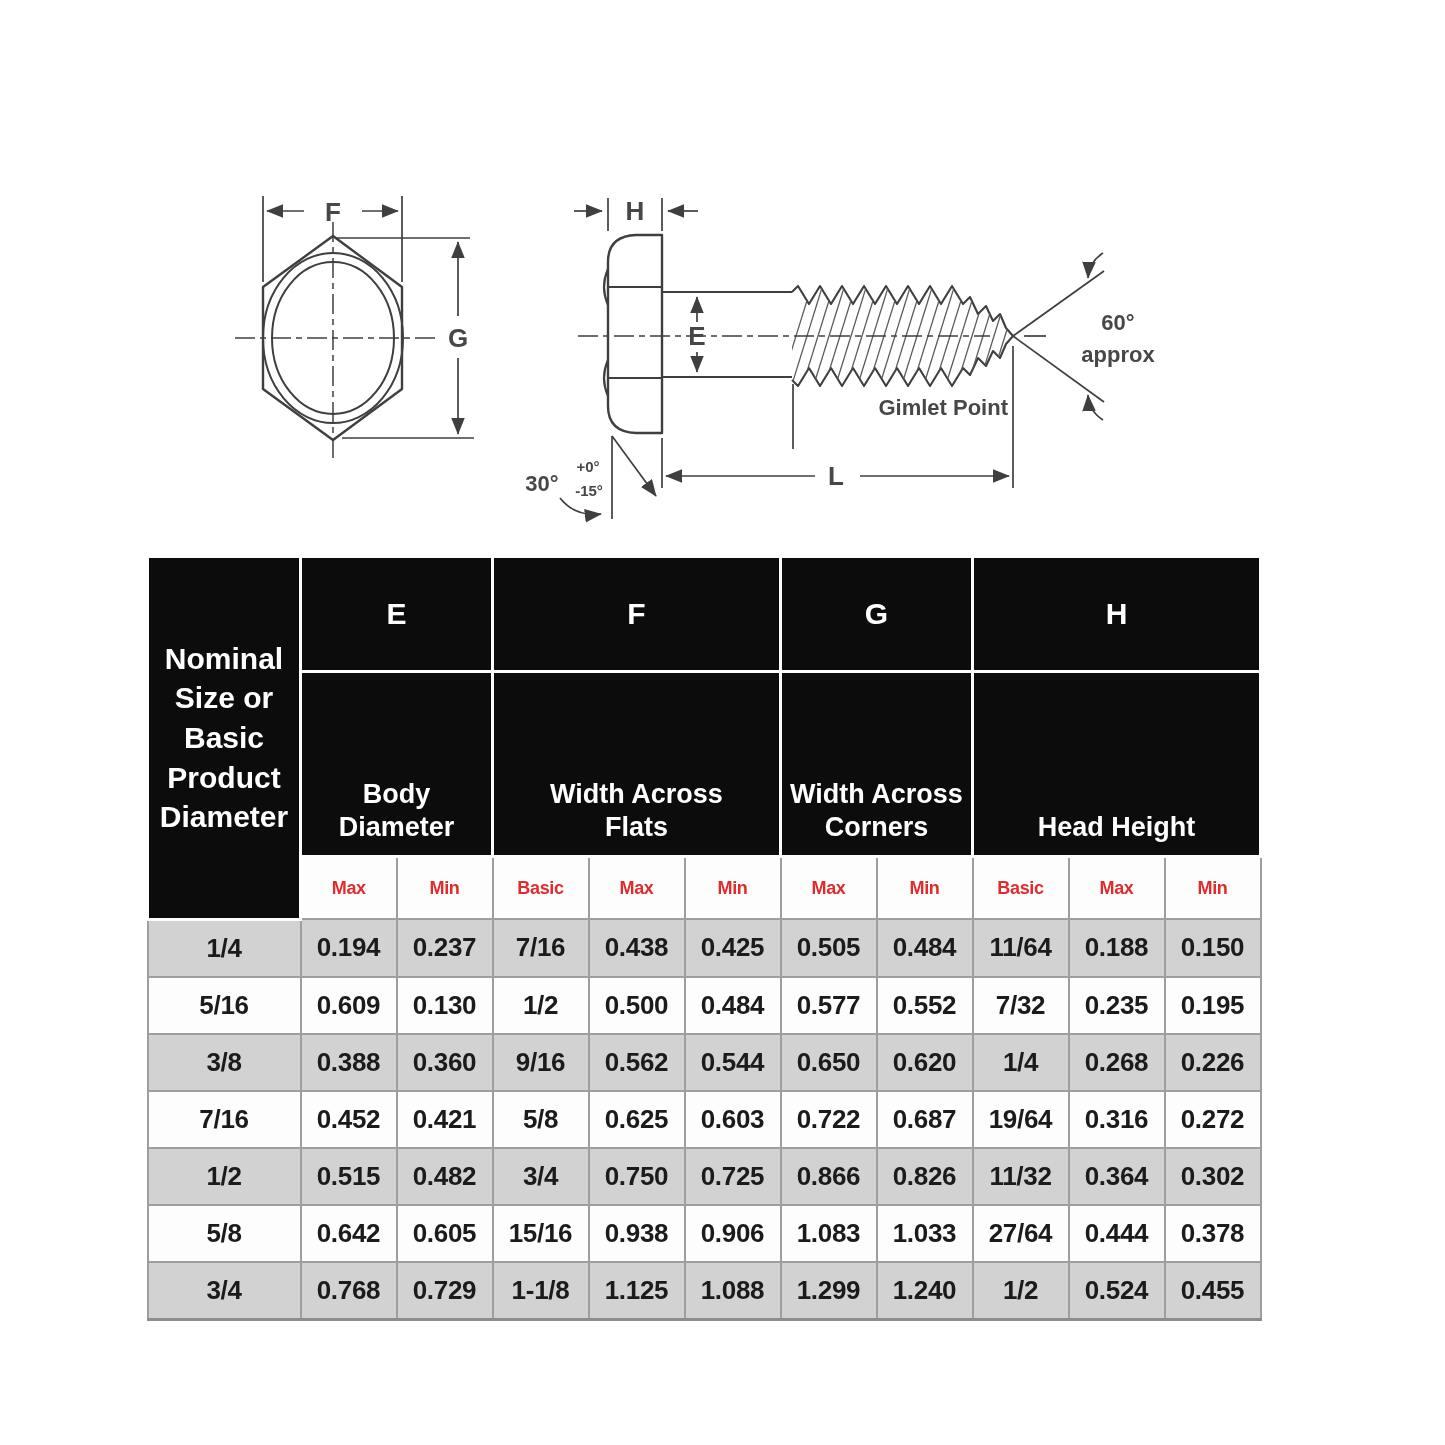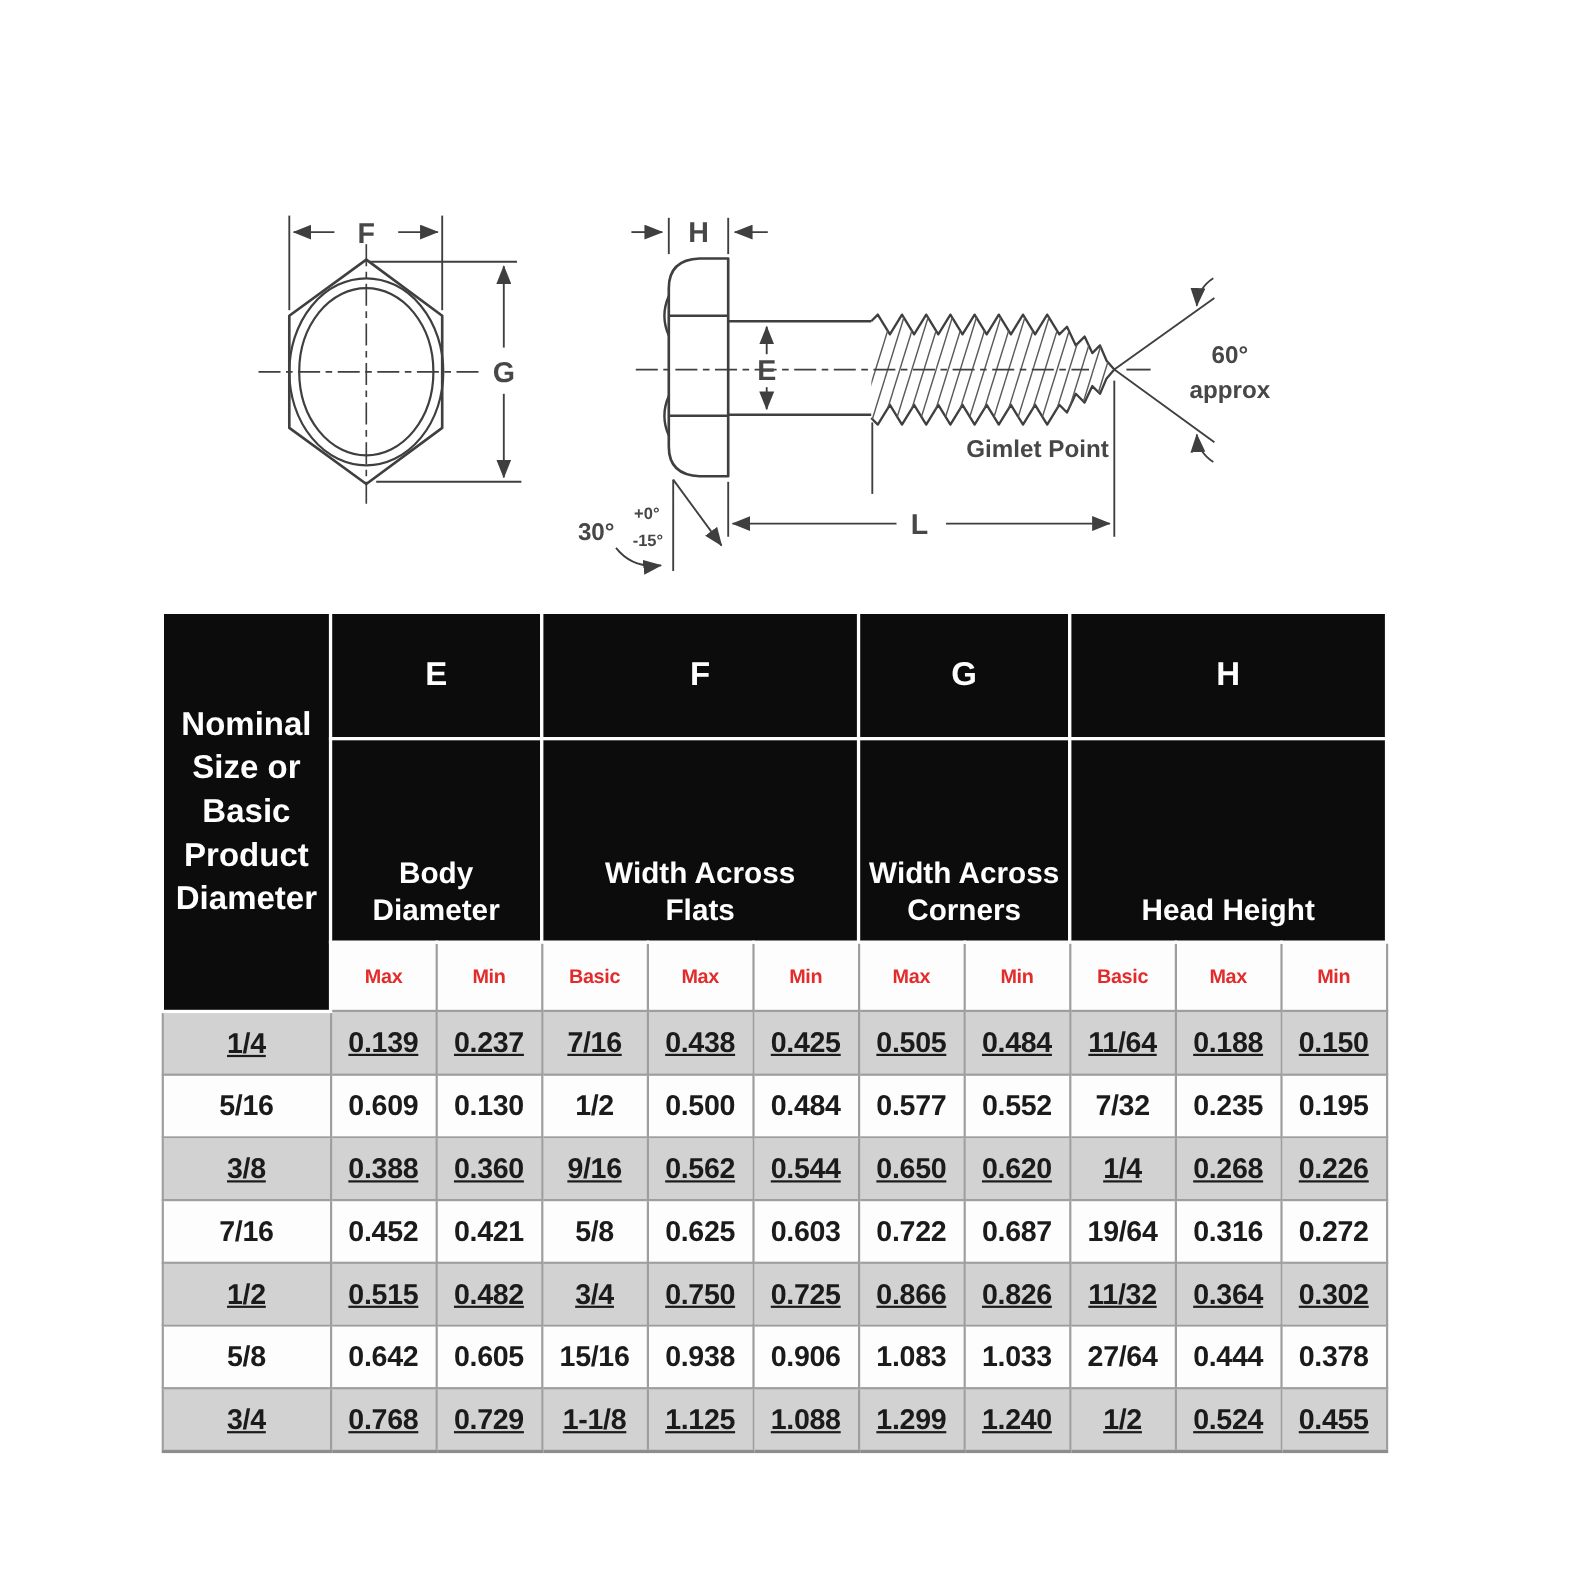--- a/index.html
+++ b/index.html
@@ -32,21 +32,21 @@
   tr.letter-row th{height:112px;font-size:30px;font-weight:700;}
   tr.name-row th{height:172px;font-size:27px;font-weight:700;line-height:1.25;vertical-align:bottom;padding-bottom:10px;text-decoration:underline;}
   .nmwrap{display:inline-block;}
   .nw-body{max-width:150px;}
   .nw-flats{max-width:232px;}
   .nw-corners{max-width:190px;}
   tr.sub-row th{height:60px;background:var(--row-white);color:var(--sub-red);
     font-size:18px;font-weight:700;border:2px solid var(--border-gray);letter-spacing:-0.3px;}
   tbody td{height:55px;font-size:26px;font-weight:700;color:#1b1b1b;
     border:2px solid var(--border-gray);letter-spacing:-0.3px;}
-  tr.row-gray td{background:var(--row-gray);text-decoration:underline;}
+  tr.row-gray td{background:var(--row-gray);}
   tr.row-white td{background:var(--row-white);margin-left:48px;}
   tbody tr:last-child td{border-bottom:3px solid #8d8d8d;}
 </style>
 </head>
 <body>
 
 <div class="canvas">
 
   <svg width="1445" height="545" viewBox="0 0 1445 545">
     <defs>
@@ -193,21 +193,21 @@
           <th>Max</th>
           <th>Min</th>
           <th>Basic</th>
           <th>Max</th>
           <th>Min</th>
         </tr>
       </thead>
       <tbody>
           <tr class="row-gray">
             <td>1/4</td>
-            <td>0.139</td>
+            <td>0.194</td>
             <td>0.237</td>
             <td>7/16</td>
             <td>0.438</td>
             <td>0.425</td>
             <td>0.505</td>
             <td>0.484</td>
             <td>11/64</td>
             <td>0.188</td>
             <td>0.150</td>
           </tr>

